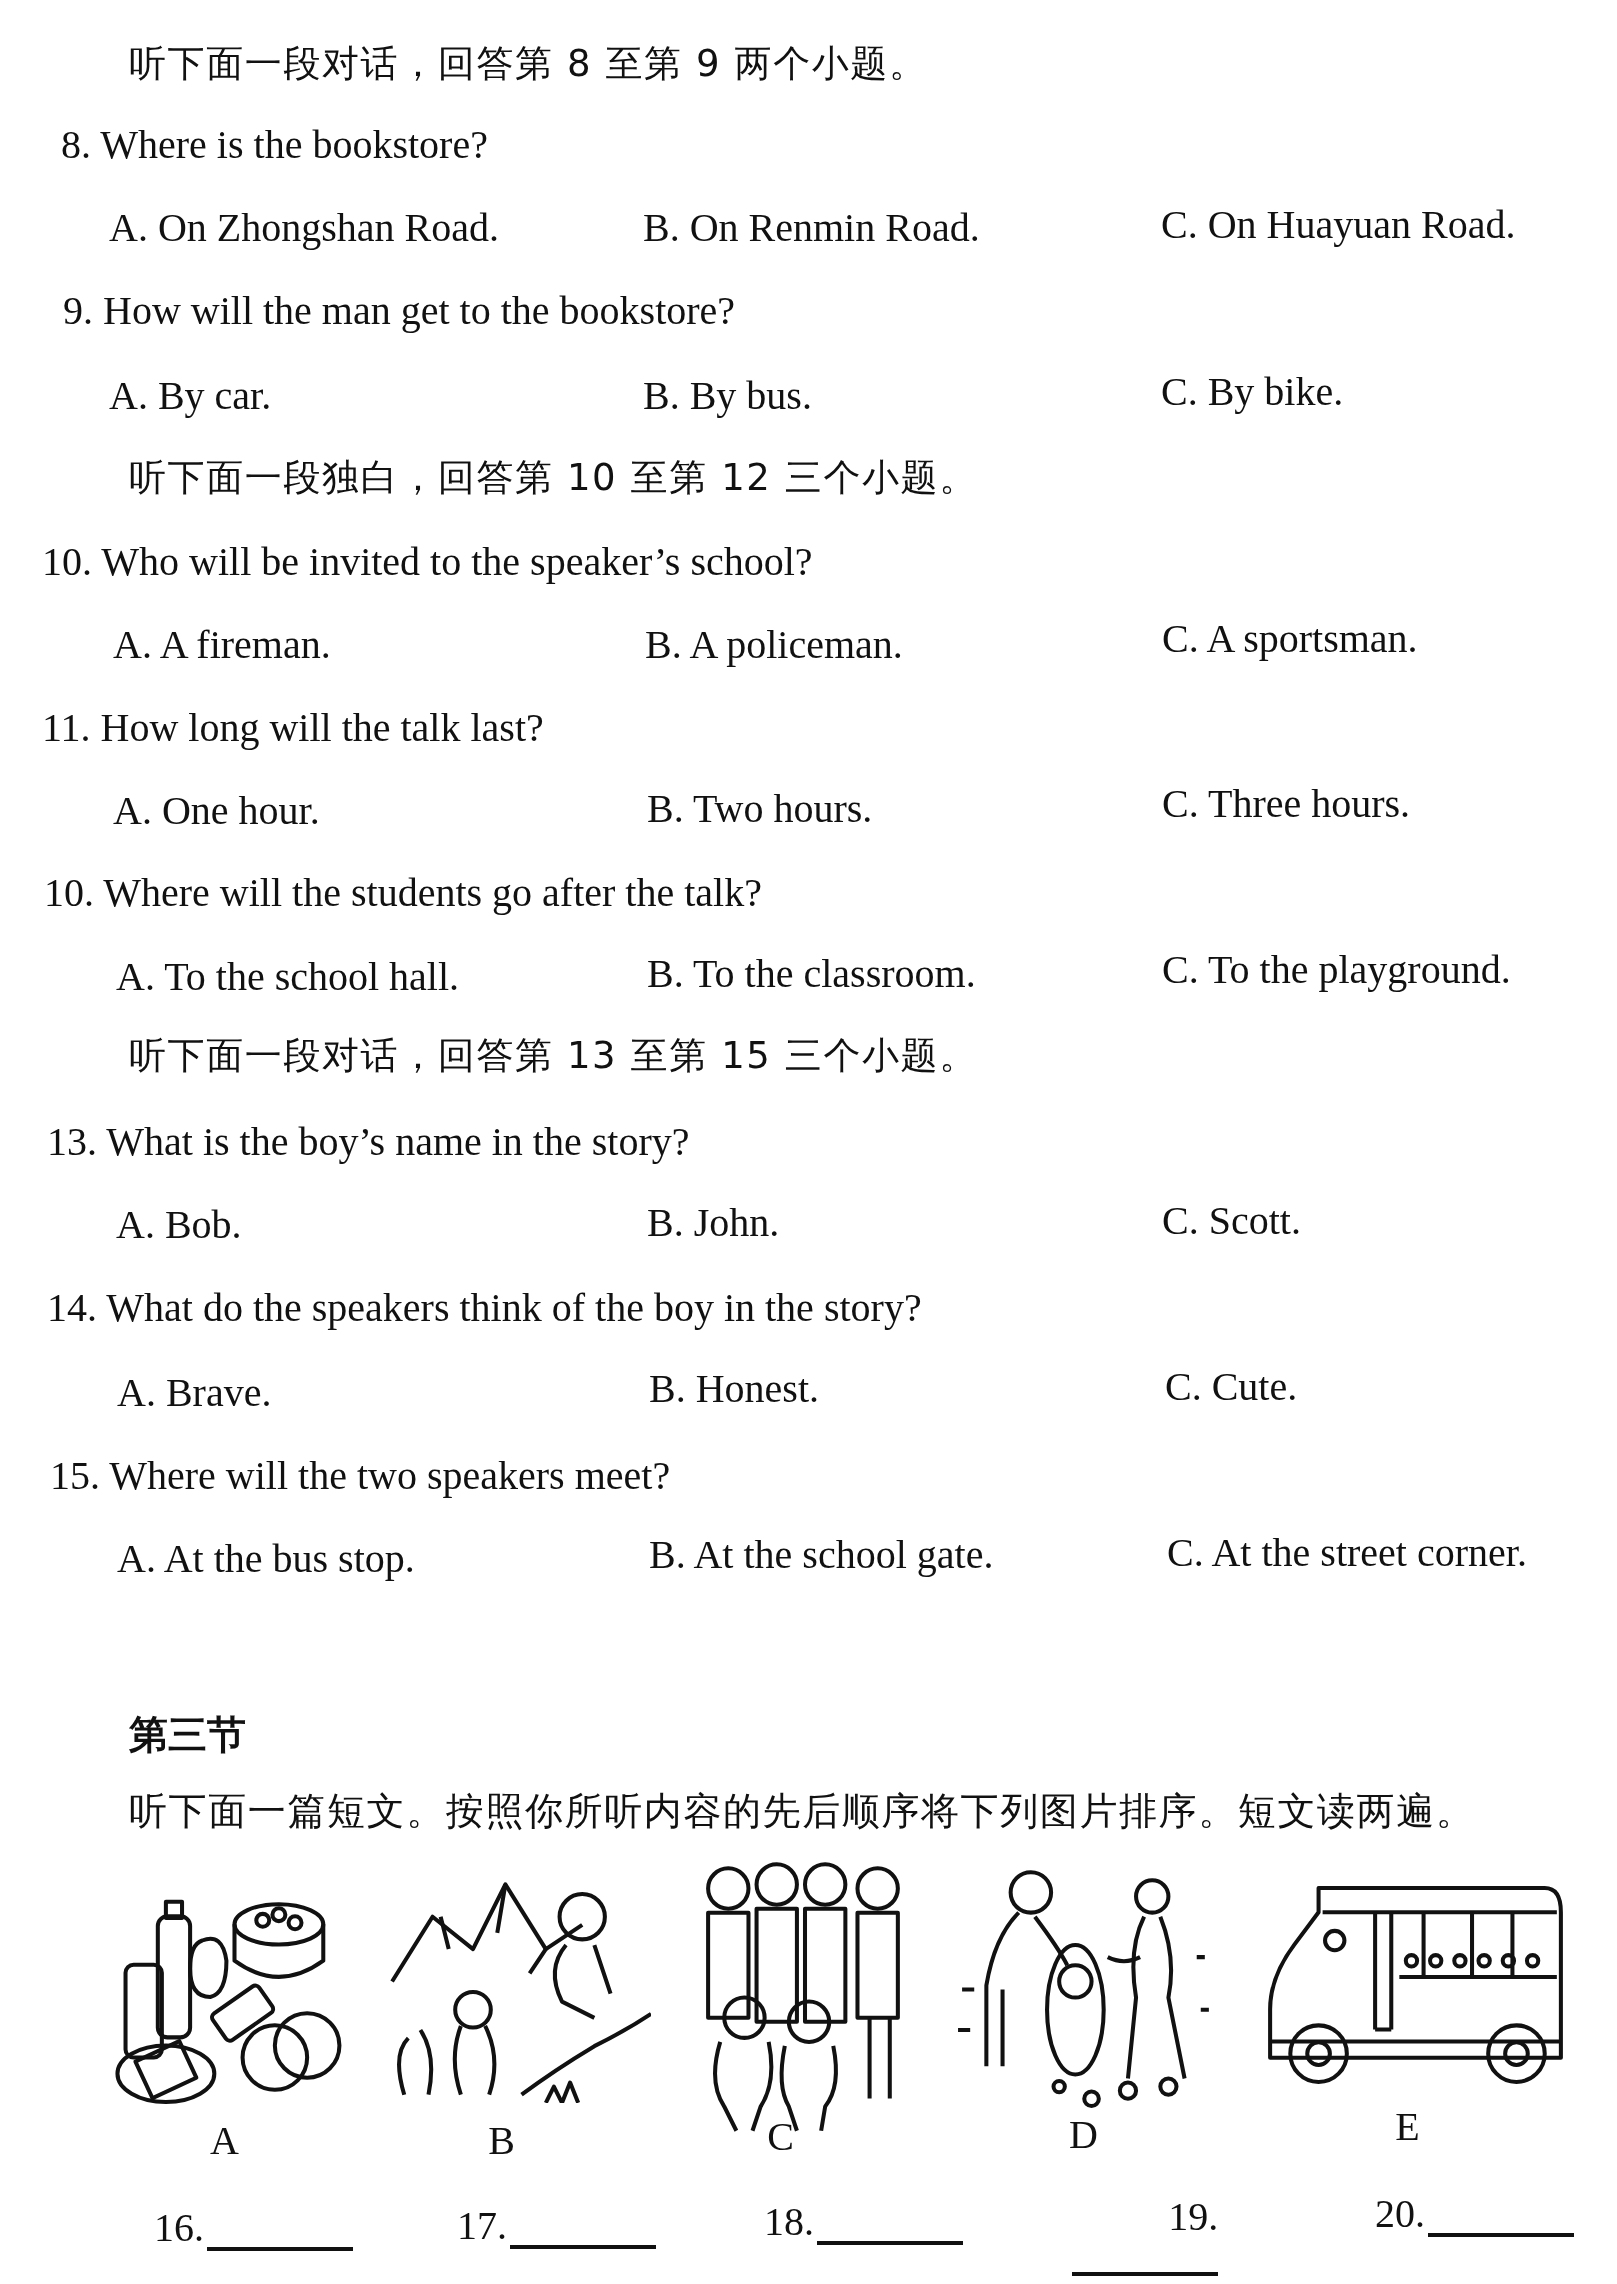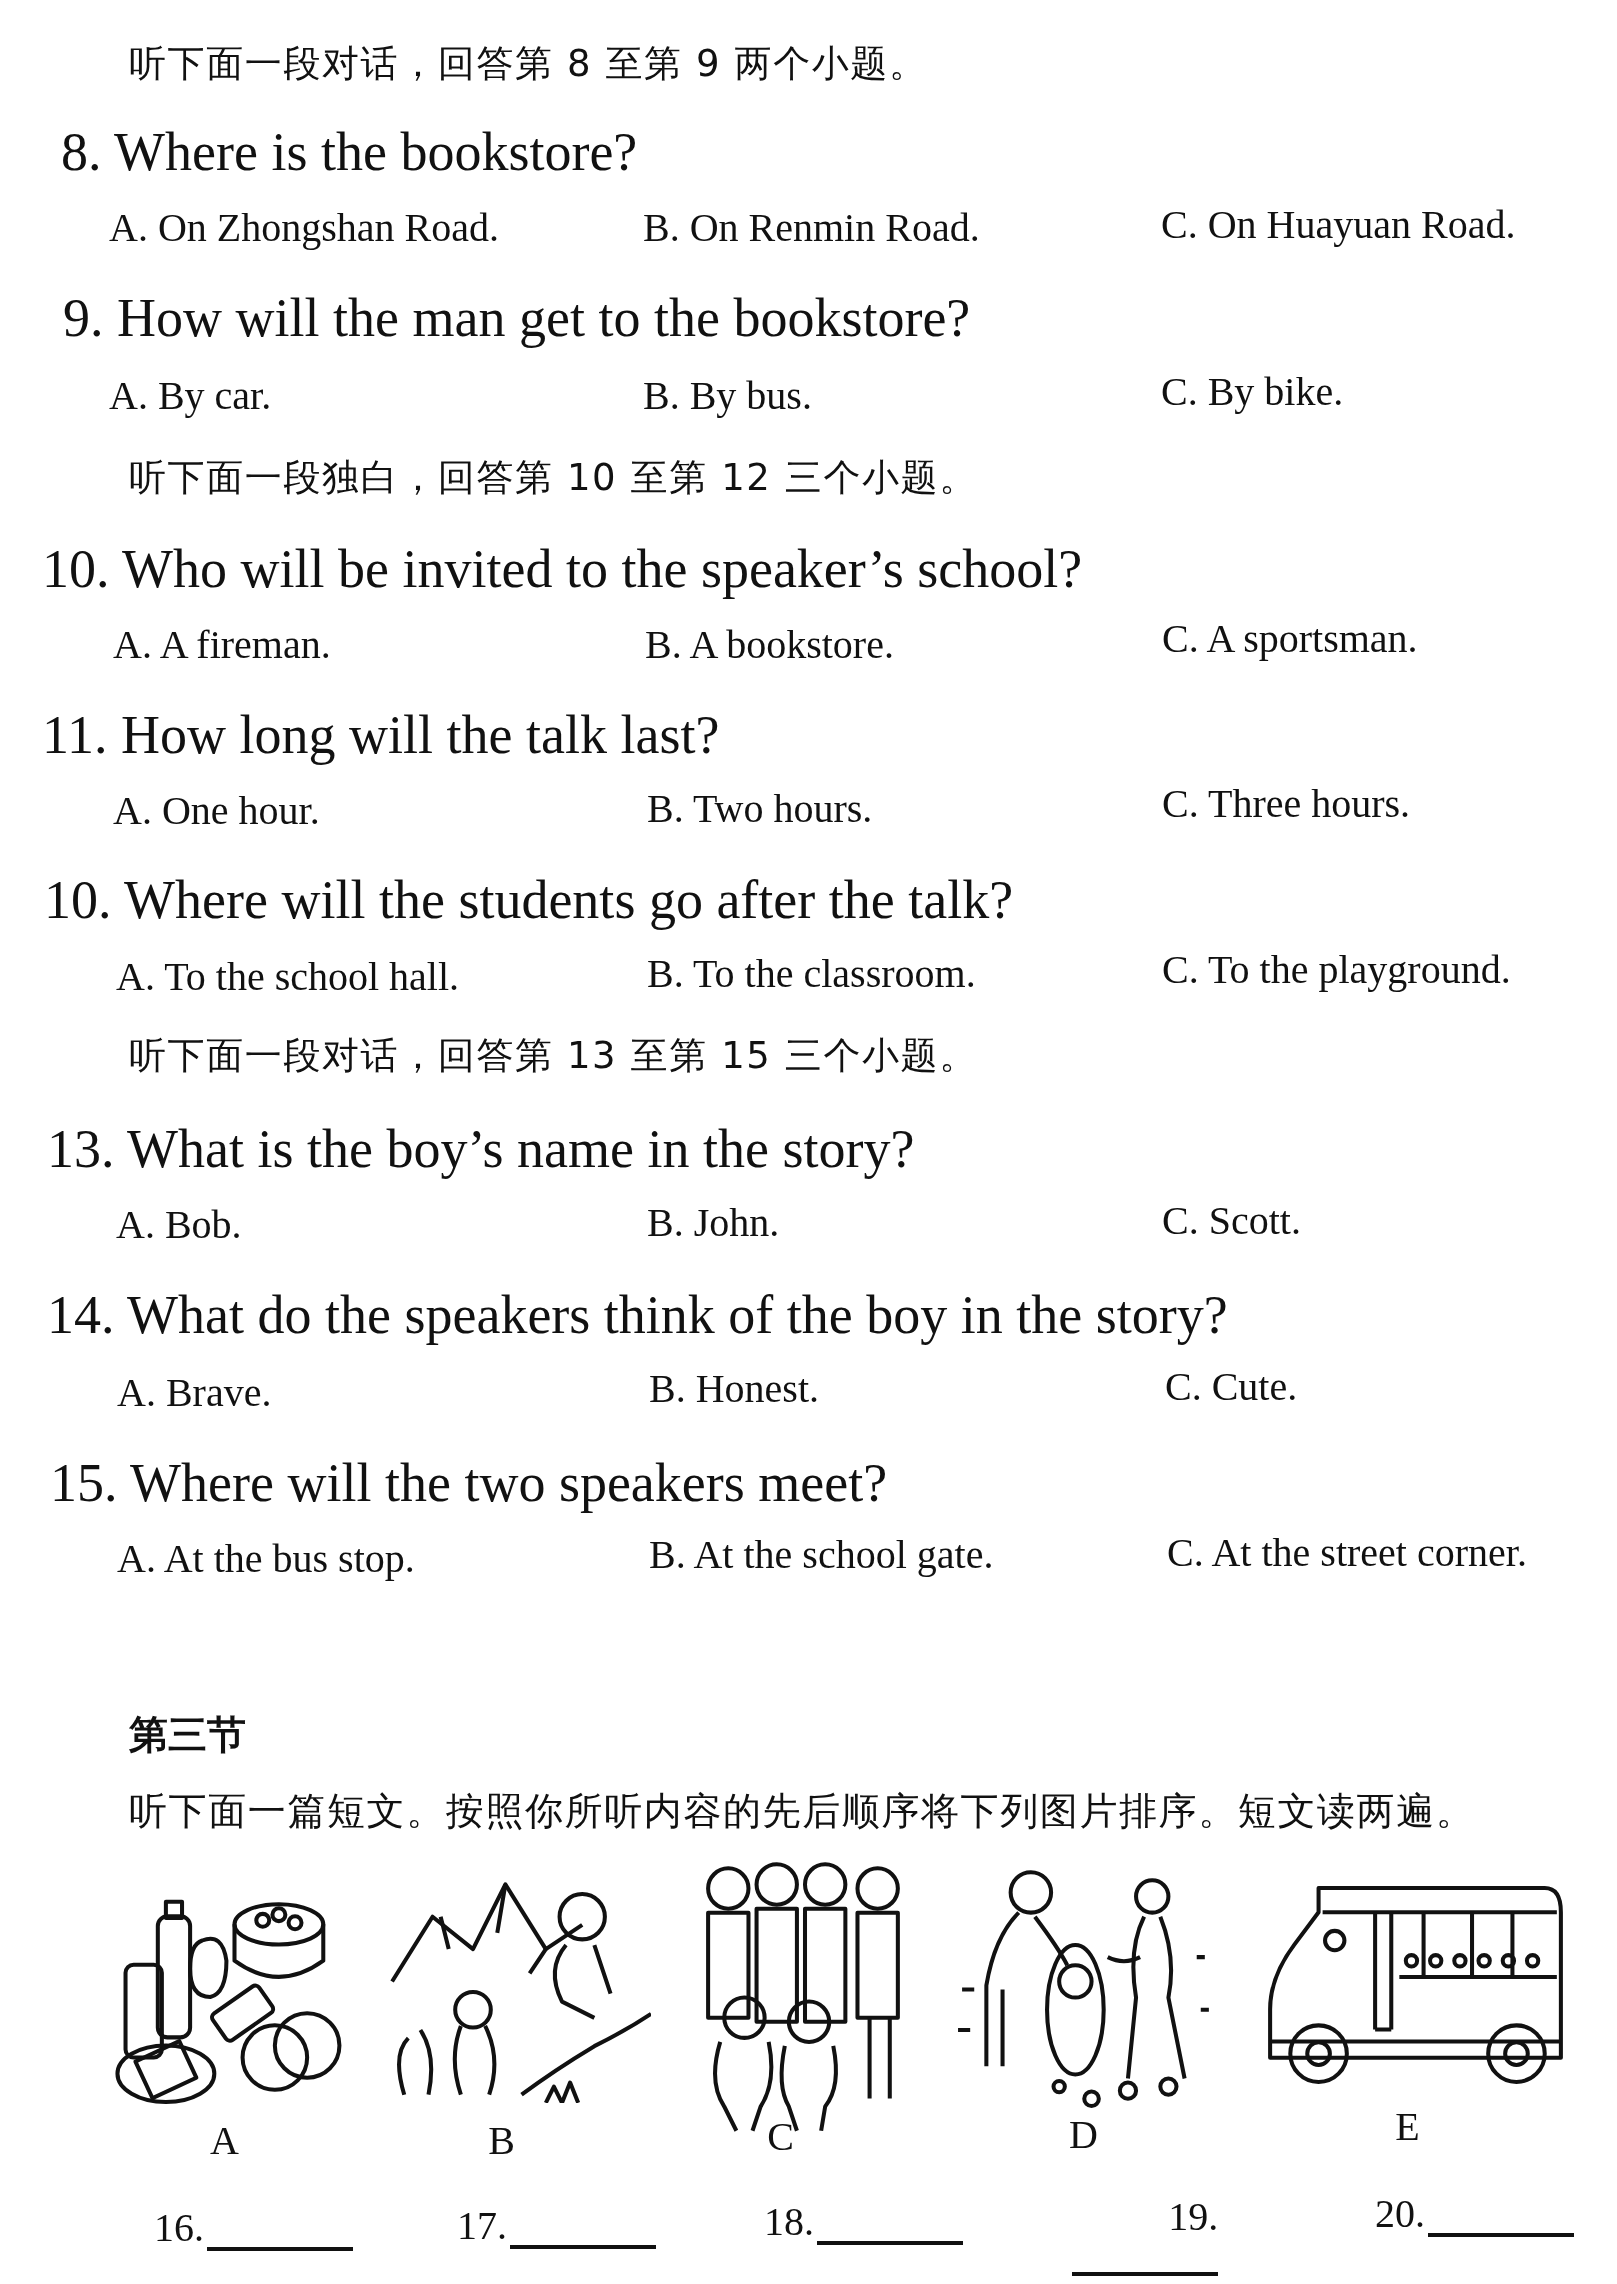--- a/index.html
+++ b/index.html
@@ -1,20 +1,20 @@
 <!DOCTYPE html>
 <html style="font-size:13px"><head>
 <meta charset="utf-8">
 <style>
   html, body { margin:0; padding:0; background:#ffffff; }
   body { width:1618px; height:2284px; position:relative; overflow:hidden;
          font-family:"Liberation Serif","DejaVu Serif",serif; color:#111; }
   .line { position:absolute; white-space:nowrap; }
   .zh { font-family:"DejaVu Sans","Liberation Sans",sans-serif; font-size:37px; letter-spacing:1.6px; }
-  .q  { font-size:54px; }
+  .q  { font-size:40px; }
   .opt{ font-size:40px; }
   .h3 { font-family:Liberation Serif, serif; font-size:39px; font-weight:bold; }
   .pic { position:absolute; }
   .pic svg { width:100%; height:100%; }
   .letter { position:absolute; font-size:40px; width:65px; text-align:center; }
   .blank { position:absolute; font-size:40px; display:flex; align-items:flex-end; }
   .blank .u { display:inline-block; width:146px; border-bottom:4px solid #111; margin-left:3.2px; height:32px; }
 </style>
 </head>
 <body>
@@ -28,21 +28,21 @@
 
 <div class="line q" style="left:63px;top:287px;">9. How will the man get to the bookstore?</div>
 <div class="line opt" style="left:109px;top:372px;">A. By car.</div>
 <div class="line opt" style="left:643px;top:372px;">B. By bus.</div>
 <div class="line opt" style="left:1161px;top:368px;">C. By bike.</div>
 
 <div class="line zh" style="left:129px;top:453px;">听下面一段独白，回答第 10 至第 12 三个小题。</div>
 
 <div class="line q" style="left:42px;top:538px;text-align:center;">10. Who will be invited to the speaker’s school?</div>
 <div class="line opt" style="left:113px;top:621px;">A. A fireman.</div>
-<div class="line opt" style="left:645px;top:621px;">B. A bookstore.</div>
+<div class="line opt" style="left:645px;top:621px;">B. A policeman.</div>
 <div class="line opt" style="left:1162px;top:615px;">C. A sportsman.</div>
 
 <div class="line q" style="left:42px;top:704px;">11. How long will the talk last?</div>
 <div class="line opt" style="left:113px;top:787px;">A. One hour.</div>
 <div class="line opt" style="left:647px;top:785px;">B. Two hours.</div>
 <div class="line opt" style="left:1162px;top:780px;">C. Three hours.</div>
 
 <div class="line q" style="left:44px;top:869px;">10. Where will the students go after the talk?</div>
 <div class="line opt" style="left:116px;top:953px;">A. To the school hall.</div>
 <div class="line opt" style="left:647px;top:950px;">B. To the classroom.</div>

